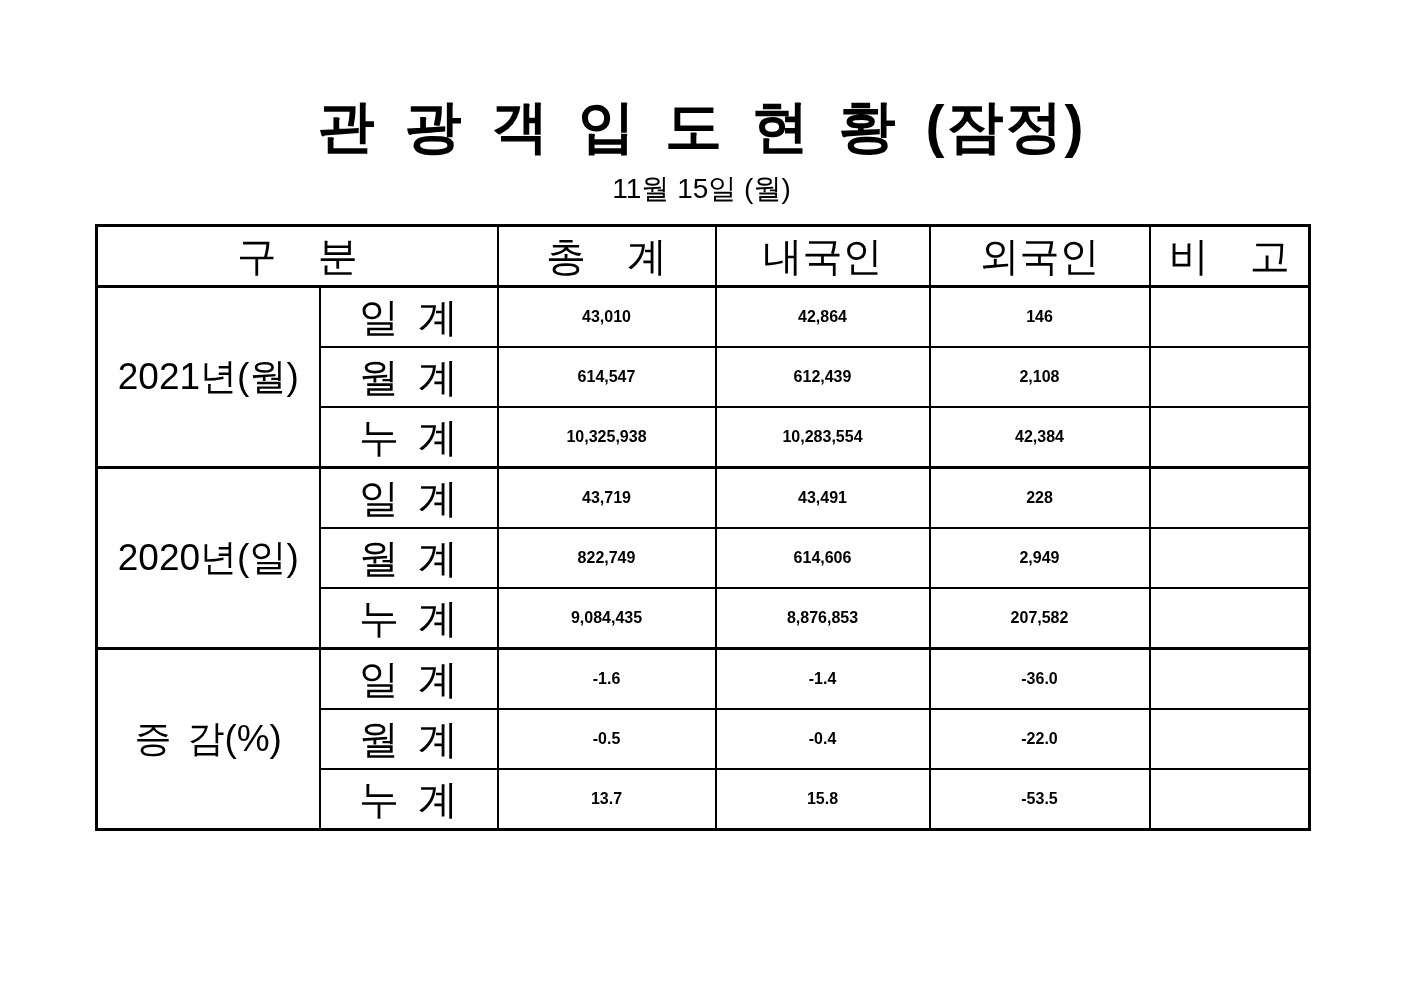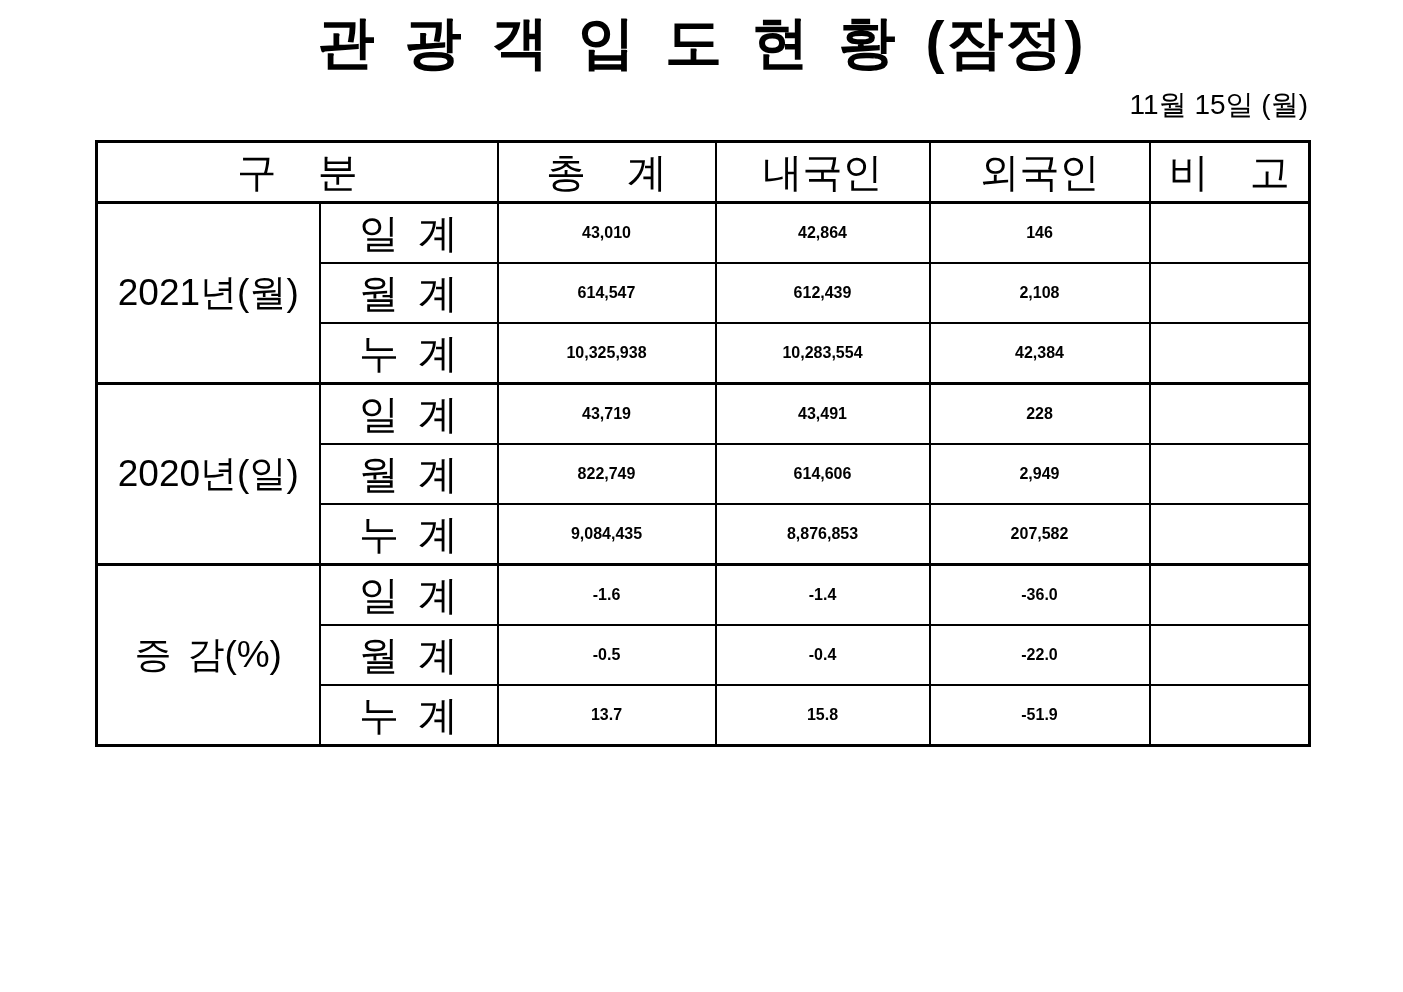--- a/index.html
+++ b/index.html
@@ -14,32 +14,33 @@
     color: #000000;
     overflow: hidden;
   }
   .page {
     width: 1403px;
     height: 992px;
     background: #ffffff;
     box-sizing: border-box;
   }
   .doc-title {
+    padding-top: 84px;
     text-align: center;
     font-size: 57px;
     font-weight: bold;
     letter-spacing: 2px;
     word-spacing: 10px;
     line-height: 84px;
     white-space: nowrap;
   }
   .doc-date {
     width: 1213px;
     margin: 4px auto 0 95px;
-    text-align: right;
+    text-align: center;
     font-size: 28px;
     line-height: 34px;
     white-space: nowrap;
   }
   table.report {
     margin: 18px 0 0 95px;
     border-collapse: collapse;
     table-layout: fixed;
     width: 1213px;
     border: 3px solid #000000;
@@ -174,19 +175,19 @@
         <td class="sub-label">월 계</td>
         <td class="num">-0.5</td>
         <td class="num">-0.4</td>
         <td class="num">-22.0</td>
         <td class="remark-cell"></td>
       </tr>
       <tr>
         <td class="sub-label">누 계</td>
         <td class="num">13.7</td>
         <td class="num">15.8</td>
-        <td class="num">-51.9</td>
+        <td class="num">-53.5</td>
         <td class="remark-cell"></td>
       </tr>
     </tbody>
   </table>
 
 </div>
 
 </body></html>

